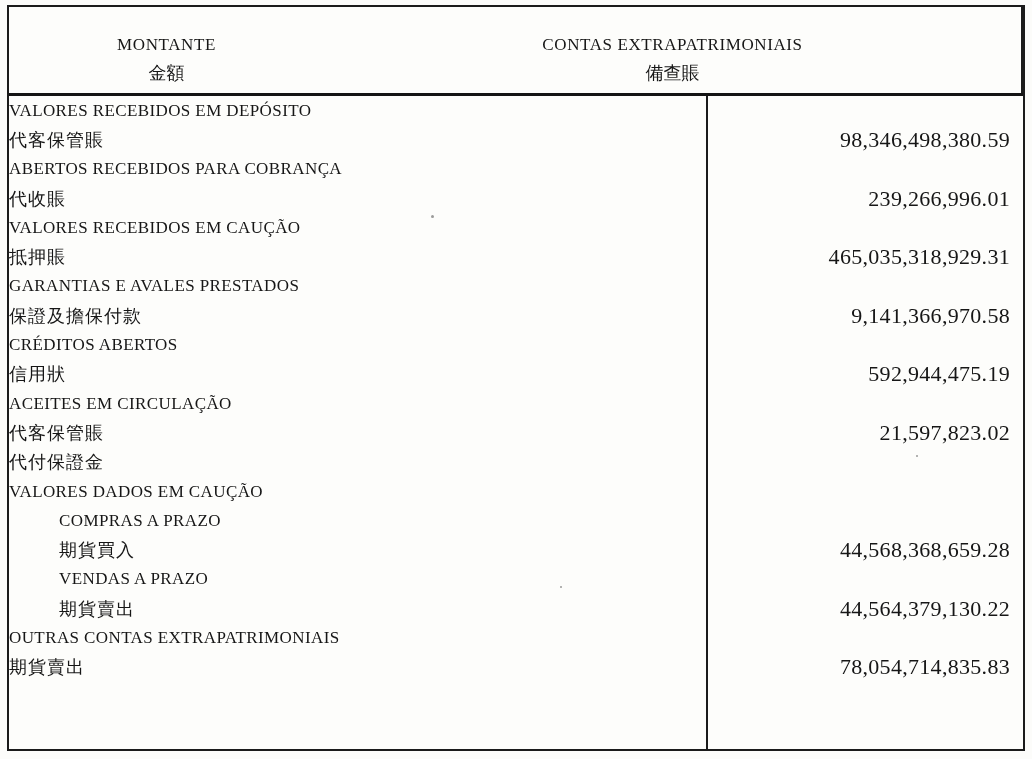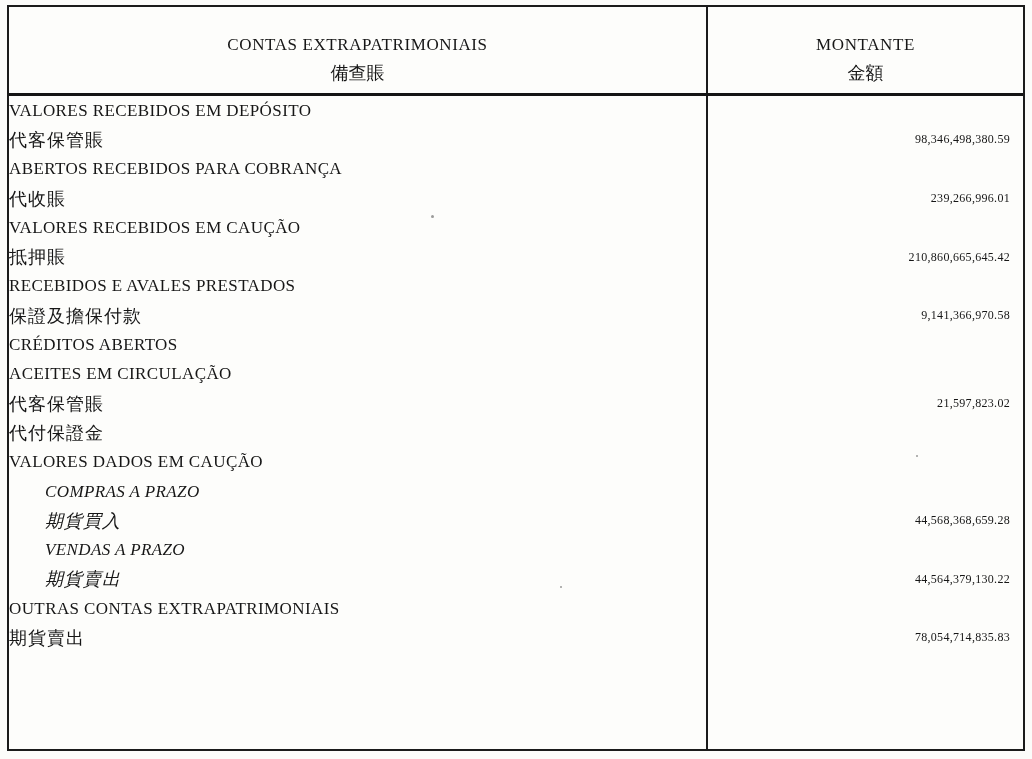--- a/index.html
+++ b/index.html
@@ -83,33 +83,33 @@
     overflow: hidden;
   }
   .cell-right {
     flex: 1;
     display: flex;
     align-items: center;
     justify-content: flex-end;
     padding-right: 13px;
     box-sizing: border-box;
   }
-  .line.indent .cell-left { padding-left: 36px; font-style: italic; }
+  .line.indent .cell-left { padding-left: 50px; }
   .pt {
     font-size: 17px;
     letter-spacing: 0.4px;
     white-space: nowrap;
   }
   .zh {
     font-size: 18px;
     letter-spacing: 1px;
     white-space: nowrap;
   }
   .amount {
-    font-size: 12px;
+    font-size: 22px;
     letter-spacing: 0.3px;
     white-space: nowrap;
   }
   
   .speck {
     position: absolute;
     width: 3px;
     height: 3px;
     border-radius: 50%;
     background: #4a4a4a;
@@ -118,28 +118,28 @@
   .speck.s1 { left: 431px; top: 215px; }
   .speck.s2 { left: 560px; top: 586px; width: 2px; height: 2px; }
   .speck.s3 { left: 916px; top: 455px; width: 2px; height: 2px; }
 </style>
 </head>
 <body>
 
 <div class="sheet">
 
   <div class="header-row">
+    <div class="header-cell right">
+      <div class="header-pt">MONTANTE</div>
+      <div class="header-zh">金額</div>
+    </div>
     <div class="header-cell left">
       <div class="header-pt">CONTAS EXTRAPATRIMONIAIS</div>
       <div class="header-zh">備查賬</div>
     </div>
-    <div class="header-cell right">
-      <div class="header-pt">MONTANTE</div>
-      <div class="header-zh">金額</div>
-    </div>
   </div>
 
   <div class="body" id="table-body">
   <div class="line line-pt">
     <div class="cell-left">
       <span class="pt">VALORES RECEBIDOS EM DEPÓSITO</span>
     </div>
     <div class="cell-right"></div>
   </div>
   <div class="line line-zh">
@@ -170,44 +170,52 @@
     <div class="cell-left">
       <span class="pt">VALORES RECEBIDOS EM CAUÇÃO</span>
     </div>
     <div class="cell-right"></div>
   </div>
   <div class="line line-zh">
     <div class="cell-left">
       <span class="zh">抵押賬</span>
     </div>
     <div class="cell-right">
-      <span class="amount">210,860,665,645.42</span>
-    </div>
-  </div>
-
-  <div class="line line-pt">
-    <div class="cell-left">
-      <span class="pt">RECEBIDOS E AVALES PRESTADOS</span>
+      <span class="amount">465,035,318,929.31</span>
+    </div>
+  </div>
+
+  <div class="line line-pt">
+    <div class="cell-left">
+      <span class="pt">GARANTIAS E AVALES PRESTADOS</span>
     </div>
     <div class="cell-right"></div>
   </div>
   <div class="line line-zh">
     <div class="cell-left">
       <span class="zh">保證及擔保付款</span>
     </div>
     <div class="cell-right">
       <span class="amount">9,141,366,970.58</span>
     </div>
   </div>
 
   <div class="line line-pt">
     <div class="cell-left">
       <span class="pt">CRÉDITOS ABERTOS</span>
     </div>
     <div class="cell-right"></div>
+  </div>
+  <div class="line line-zh">
+    <div class="cell-left">
+      <span class="zh">信用狀</span>
+    </div>
+    <div class="cell-right">
+      <span class="amount">592,944,475.19</span>
+    </div>
   </div>
 
   <div class="line line-pt">
     <div class="cell-left">
       <span class="pt">ACEITES EM CIRCULAÇÃO</span>
     </div>
     <div class="cell-right"></div>
   </div>
   <div class="line line-zh">
     <div class="cell-left">

